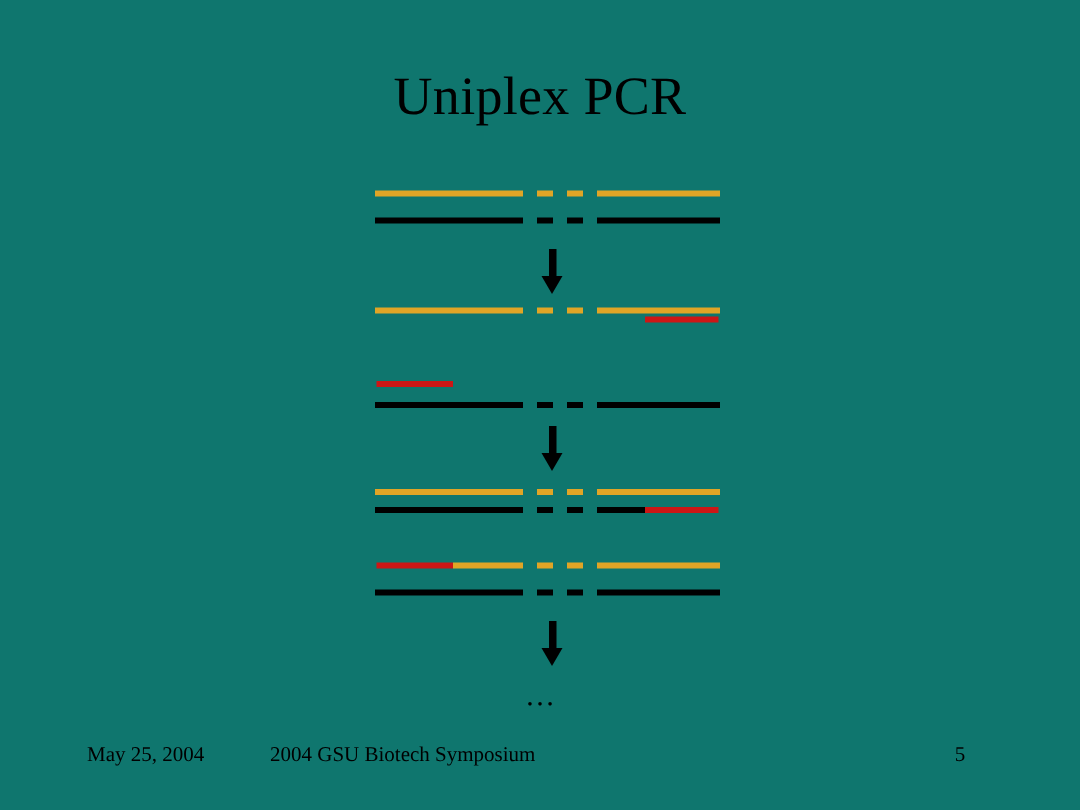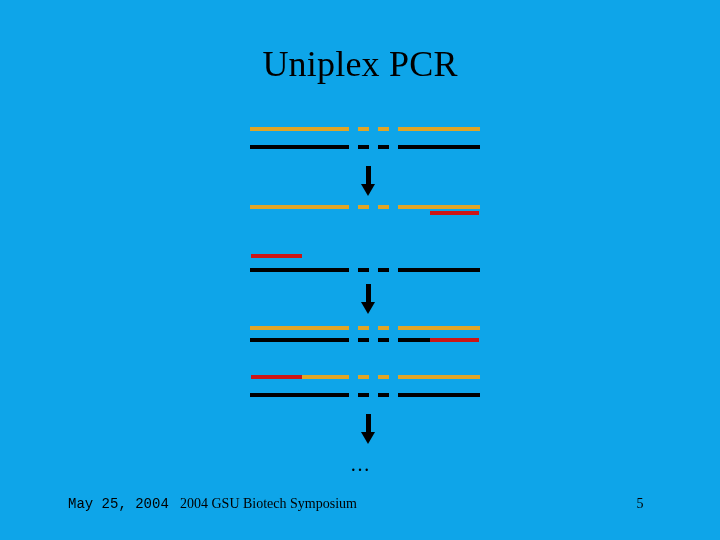--- a/index.html
+++ b/index.html
@@ -13,21 +13,21 @@
     font-family: "Liberation Serif", "DejaVu Serif", serif;
     overflow: hidden;
     position: relative;
   }
 
   #slide {
     position: absolute;
     left: 0; top: 0;
     width: 720px;
     height: 540px;
-    background: #0ea5e9;
+    background: #0f766e;
   }
 
   
   #slide-title {
     position: absolute;
     left: 0;
     top: 18px;
     width: 720px;
     text-align: center;
     font-family: "Liberation Serif", "DejaVu Serif", serif;
@@ -118,21 +118,21 @@
   }
   .footer-cell {
     position: absolute;
     top: 0;
     font-family: "Liberation Serif", "DejaVu Serif", serif;
     font-size: 14px;
     line-height: 20px;
     color: #000000;
     white-space: nowrap;
   }
-  #footer-date   { left: 68px;  text-align: left; font-family: Liberation Mono, monospace; }
+  #footer-date   { left: 58px;  text-align: left; }
   #footer-event  { left: 180px; width: 360px; text-align: left; }
   #footer-number { left: 600px; width: 80px;  text-align: center; }
 </style>
 </head>
 <body>
 
 <div id="slide">
 
   <h1 id="slide-title">Uniplex PCR</h1>
 

